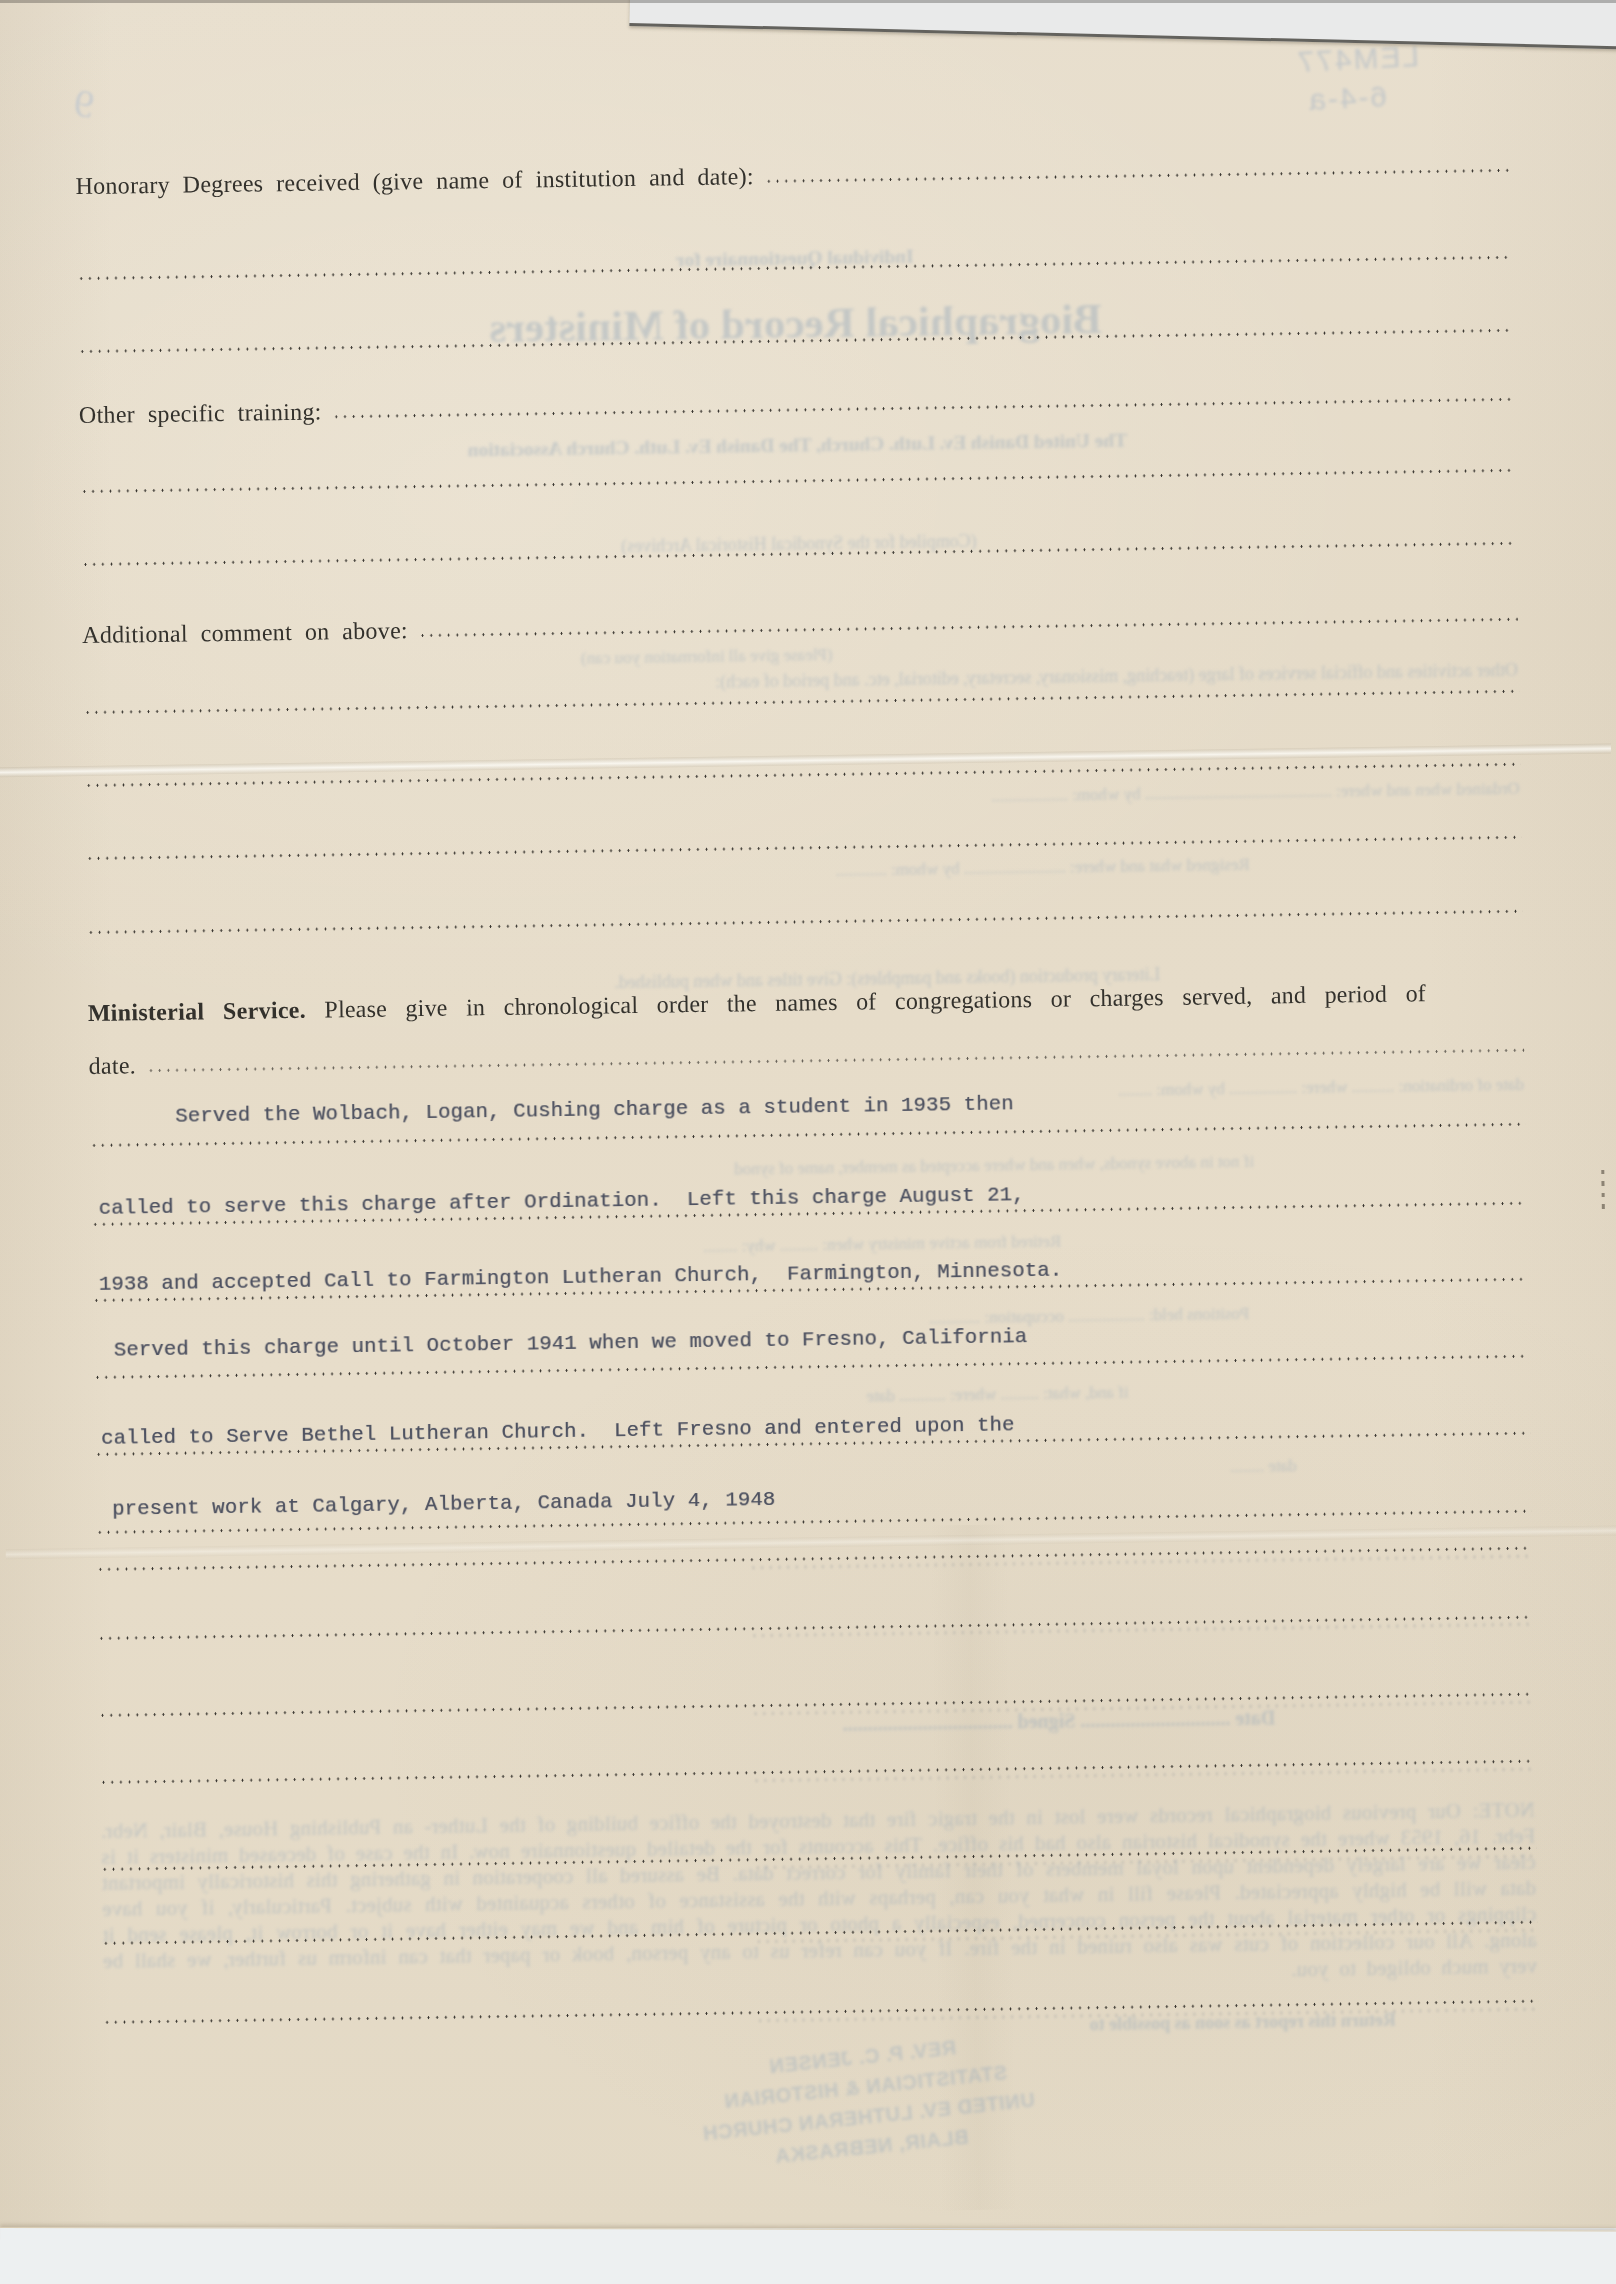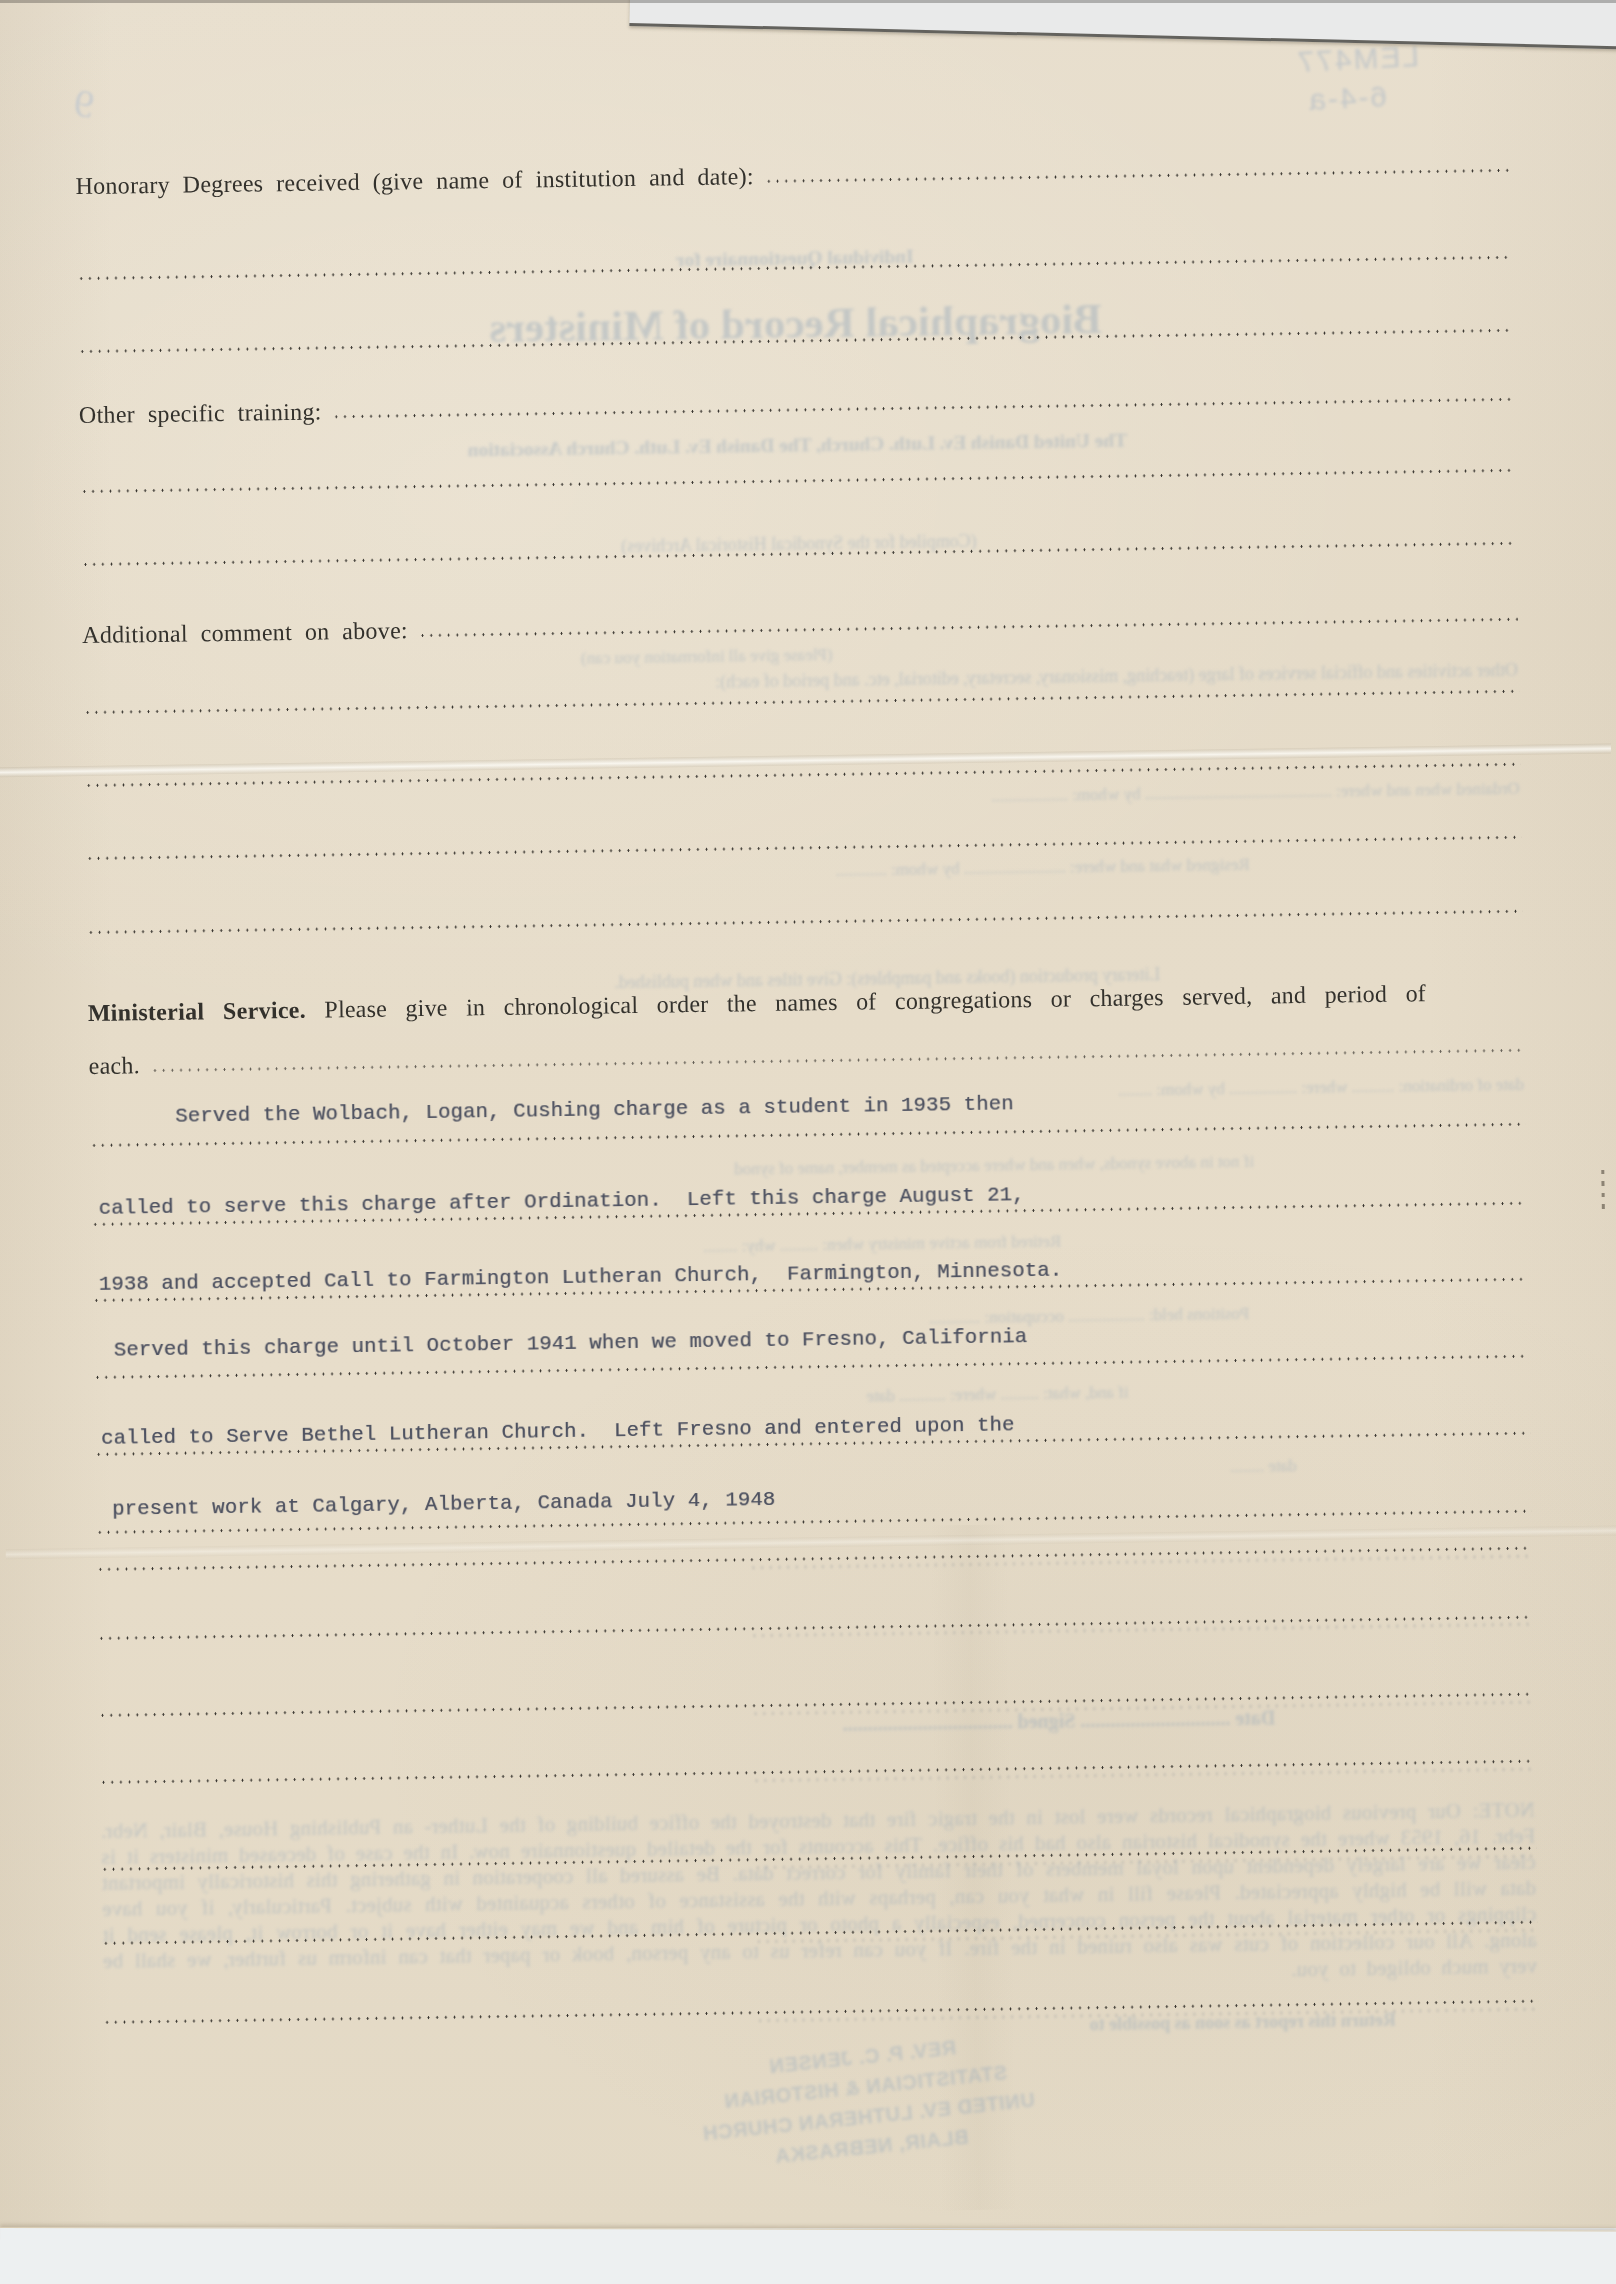--- a/index.html
+++ b/index.html
@@ -136,21 +136,21 @@
     <div class="dots" style="left:90px;top:709px;width:1436px;"></div>
     <div class="dots" style="left:90px;top:782px;width:1436px;"></div>
     <div class="dots" style="left:90px;top:855px;width:1436px;"></div>
     <div class="dots" style="left:90px;top:929px;width:1436px;"></div>
 
     <div class="minis1" style="top:1000px;">
       <b>Ministerial Service.</b>
       <span>Please give in chronological order the names of congregations or charges served, and period of</span>
     </div>
     <div class="lrow" style="top:1053px;">
-      <span class="lab">each.</span>
+      <span class="lab">date.</span>
       <span class="fill" style="opacity:.75"></span>
     </div>
 
     <div class="typed" style="left:176px;top:1106px;">Served the Wolbach, Logan, Cushing charge as a student in 1935 then</div>
     <div class="dots" style="left:90px;top:1142px;width:1436px;"></div>
 
     <div class="typed" style="left:98px;top:1197px;">called to serve this charge after Ordination.  Left this charge August 21,</div>
     <div class="dots" style="left:90px;top:1221px;width:1436px;"></div>
 
     <div class="typed" style="left:97px;top:1273px;">1938 and accepted Call to Farmington Lutheran Church,  Farmington, Minnesota.</div>

